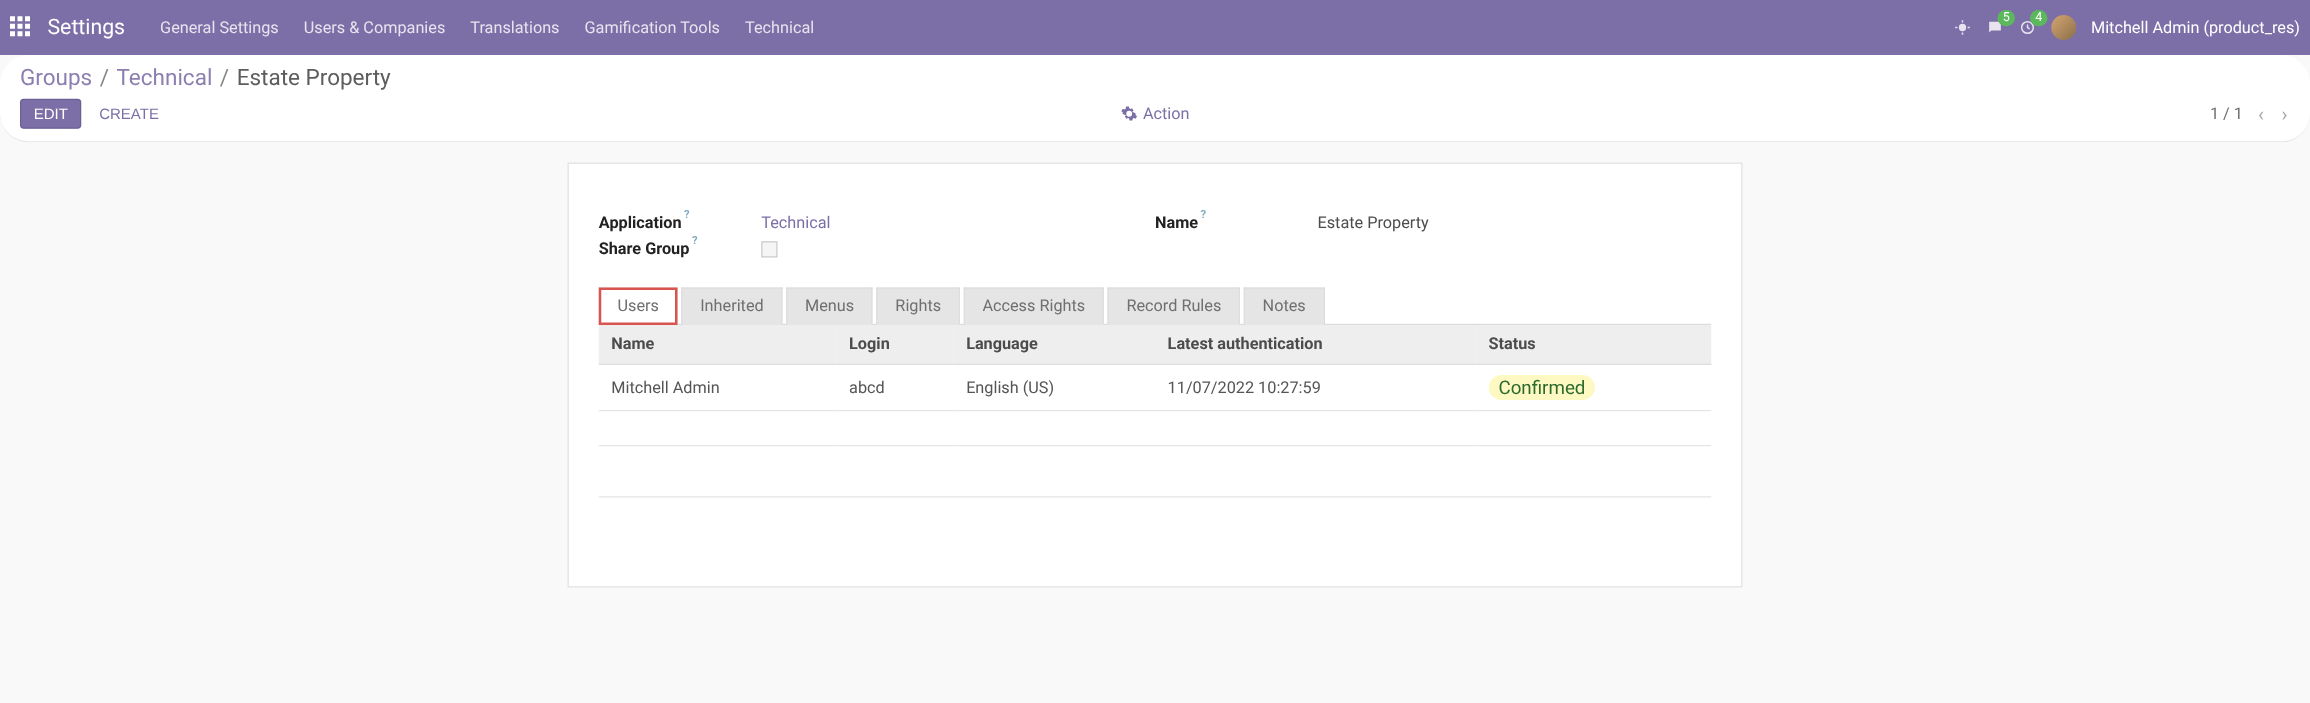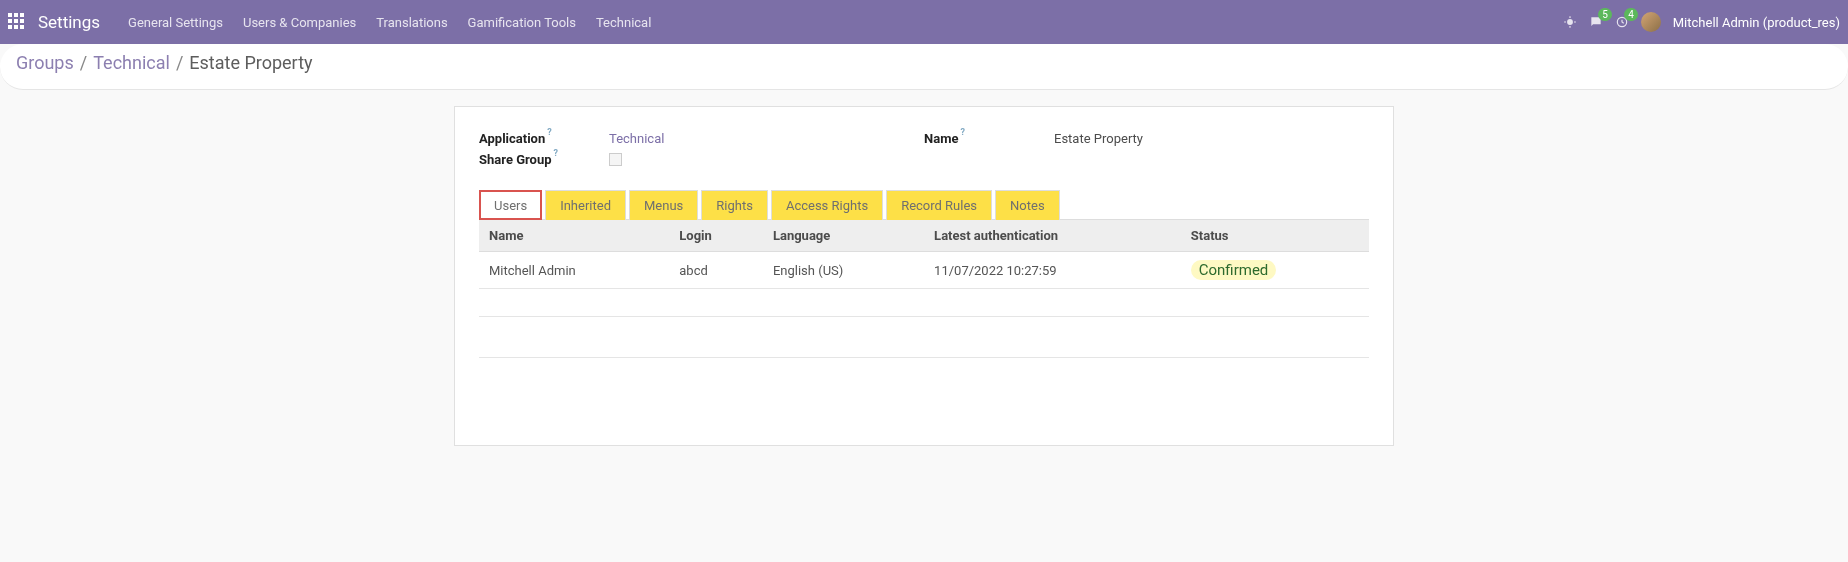--- a/index.html
+++ b/index.html
@@ -25,32 +25,32 @@
   .breadcrumb .current { color: #5d5d5d; }
   .btn-primary { background: #7c6fa7; color: #fff; border: 1px solid #6b5f95; padding: 4px 10px; font-size: 12px; border-radius: 3px; cursor: pointer; }
   .btn-link { color: #7c6fa7; background: none; border: none; padding: 4px 10px; font-size: 12px; cursor: pointer; margin-left: 4px; }
   .action-center { position: absolute; left: 50%; transform: translateX(-50%); display: flex; align-items: center; gap: 4px; color: #7c6fa7; cursor: pointer; font-size: 13px; }
   .pager { margin-left: auto; display: flex; align-items: center; gap: 10px; color: #6f6f6f; font-size: 13px; }
   .pager-arrow { color: #aaa; cursor: pointer; font-size: 16px; padding: 0 2px; }
   .controls-row { display: flex; align-items: center; position: relative; }
   
   
   .sheet-wrap { display: flex; justify-content: center; padding: 16px; }
-  .sheet { background: #fff; border: 1px solid #e0e0e0; width: 940px; min-height: 340px; padding: 24px 24px 40px; }
+  .sheet { background: #fff; border: 1px solid #e0e0e0; width: 940px; min-height: 340px; padding: 40px 24px 40px; }
   .fields-row { display: flex; margin-bottom: 6px; }
   .field-group { display: flex; align-items: center; flex: 1; }
   .field-label { font-weight: 700; color: #222; width: 130px; font-size: 13px; display: flex; align-items: flex-start; }
   .help-q { color: #81a9c3; font-size: 9px; margin-left: 2px; position: relative; top: -4px; }
   .field-value { color: #4c4c4c; font-size: 13px; }
   .link-value { color: #7c6fa7; }
   .checkbox-box { width: 13px; height: 13px; border: 1px solid #ccc; background: #f5f5f5; }
   
   
   .tabs { margin-top: 22px; display: flex; border-bottom: 1px solid #ddd; }
-  .tab { padding: 7px 14px; border: 1px solid #ddd; border-bottom: none; background: #fde047; color: #6f6f6f; font-size: 13px; cursor: pointer; margin-right: 3px; position: relative; top: 1px; }
+  .tab { padding: 7px 14px; border: 1px solid #ddd; border-bottom: none; background: #e5e5e5; color: #6f6f6f; font-size: 13px; cursor: pointer; margin-right: 3px; position: relative; top: 1px; }
   .tab.active { outline: 2px solid #d9534f; outline-offset: -2px; background: #fff; z-index: 2; }
   
   
   .list-table { width: 100%; border-collapse: collapse; margin-top: 0; }
   .list-table th { background: #eee; text-align: left; padding: 8px 10px; font-size: 13px; font-weight: 700; color: #4c4c4c; border-bottom: 1px solid #ddd; }
   .list-table td { padding: 8px 10px; font-size: 13px; color: #555; border-bottom: 1px solid #e5e5e5; }
   .empty-row td { height: 28px; border-bottom: 1px solid #e5e5e5; }
   .status-pill { background: #fef9c3; color: #2d6a2d; border-radius: 10px; padding: 1px 8px; font-size: 15px; display: inline-block; }
   .sheet-divider { border-top: 1px solid #e5e5e5; margin-top: 40px; }
   
@@ -105,20 +105,35 @@
   </div>
 </div>
 
 <div class="header-area">
   <div class="breadcrumb">
     <span>Groups</span>
     <span class="sep">/</span>
     <span>Technical</span>
     <span class="sep">/</span>
     <span class="current">Estate Property</span>
+  </div>
+  <div class="controls-row">
+    <button class="btn-primary">EDIT</button>
+    <button class="btn-link">CREATE</button>
+    <div class="action-center">
+      <svg class="ico" viewBox="0 0 24 24" fill="#7c6fa7">
+          <path d="M12 8a4 4 0 100 8 4 4 0 000-8zm9 4a9 9 0 01-.2 1.9l2 1.6-2 3.4-2.4-1a8 8 0 01-1.6.9l-.4 2.6h-4l-.4-2.6a8 8 0 01-1.6-.9l-2.4 1-2-3.4 2-1.6A9 9 0 013 12a9 9 0 01.2-1.9l-2-1.6 2-3.4 2.4 1a8 8 0 011.6-.9L7.6 2h4l.4 2.6a8 8 0 011.6.9l2.4-1 2 3.4-2 1.6A9 9 0 0121 12z"></path>
+        </svg>
+      <span>Action</span>
+    </div>
+    <div class="pager">
+      <span>1 / 1</span>
+      <span class="pager-arrow">‹</span>
+      <span class="pager-arrow">›</span>
+    </div>
   </div>
 </div>
 
 <div class="sheet-wrap">
   <div class="sheet">
     <div class="fields-row">
       <div class="field-group">
         <div class="field-label">
           <span>Application</span>
           <span class="help-q">?</span>

